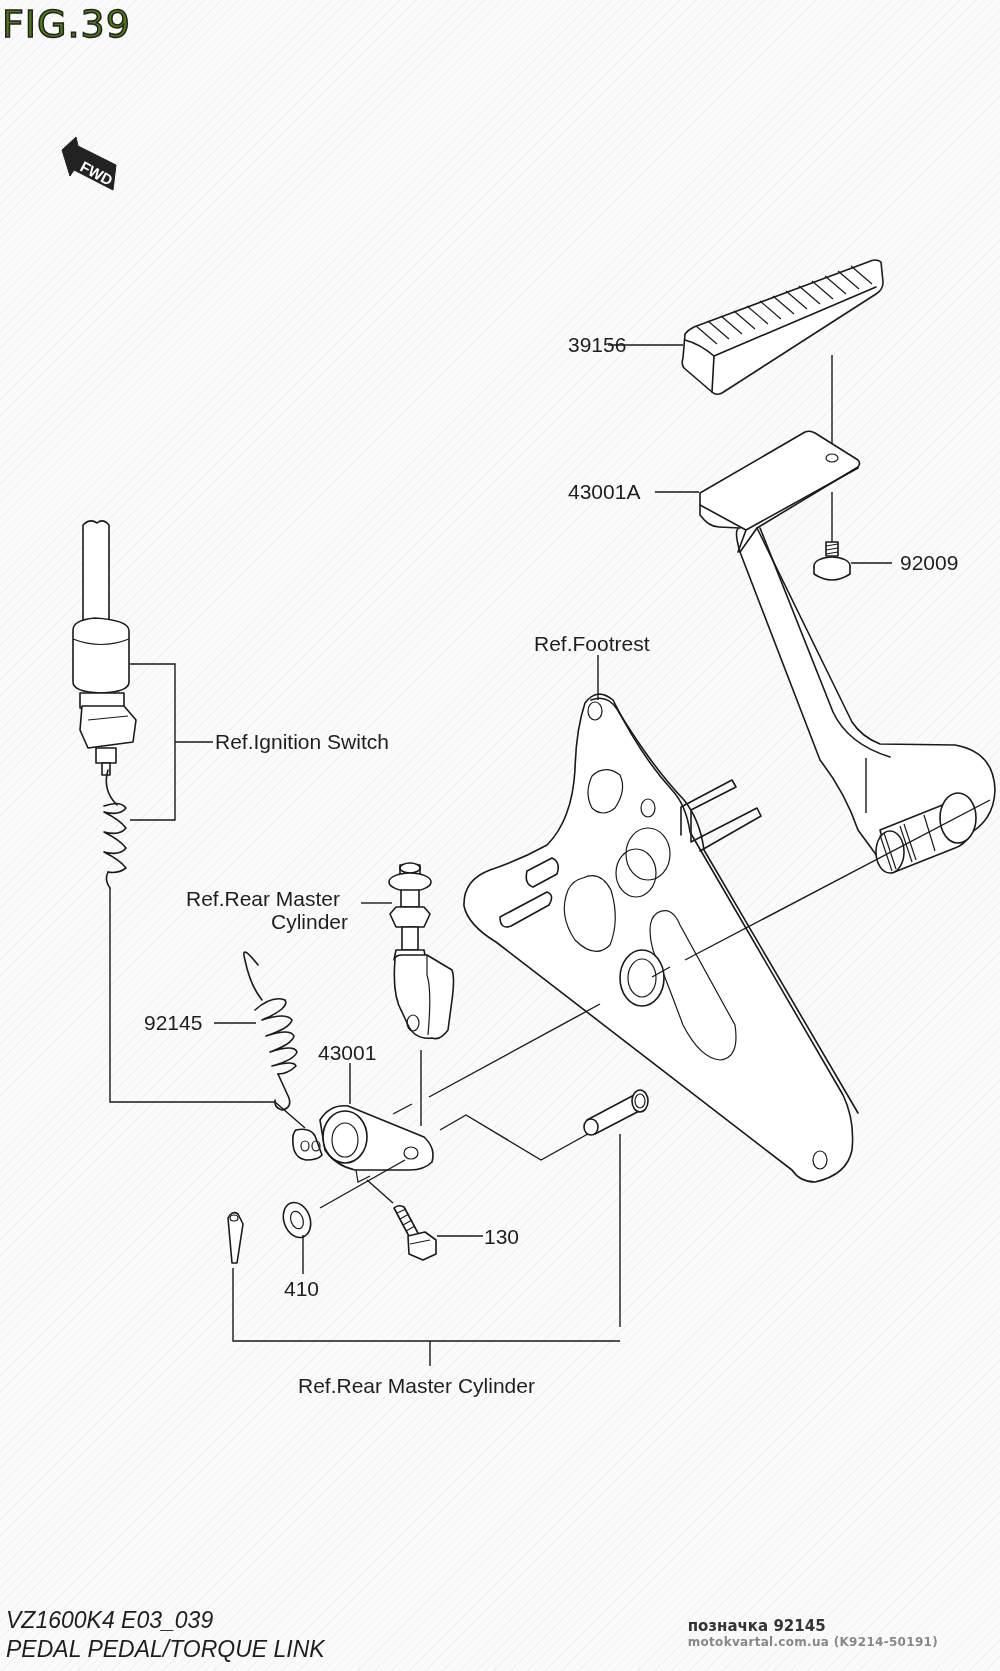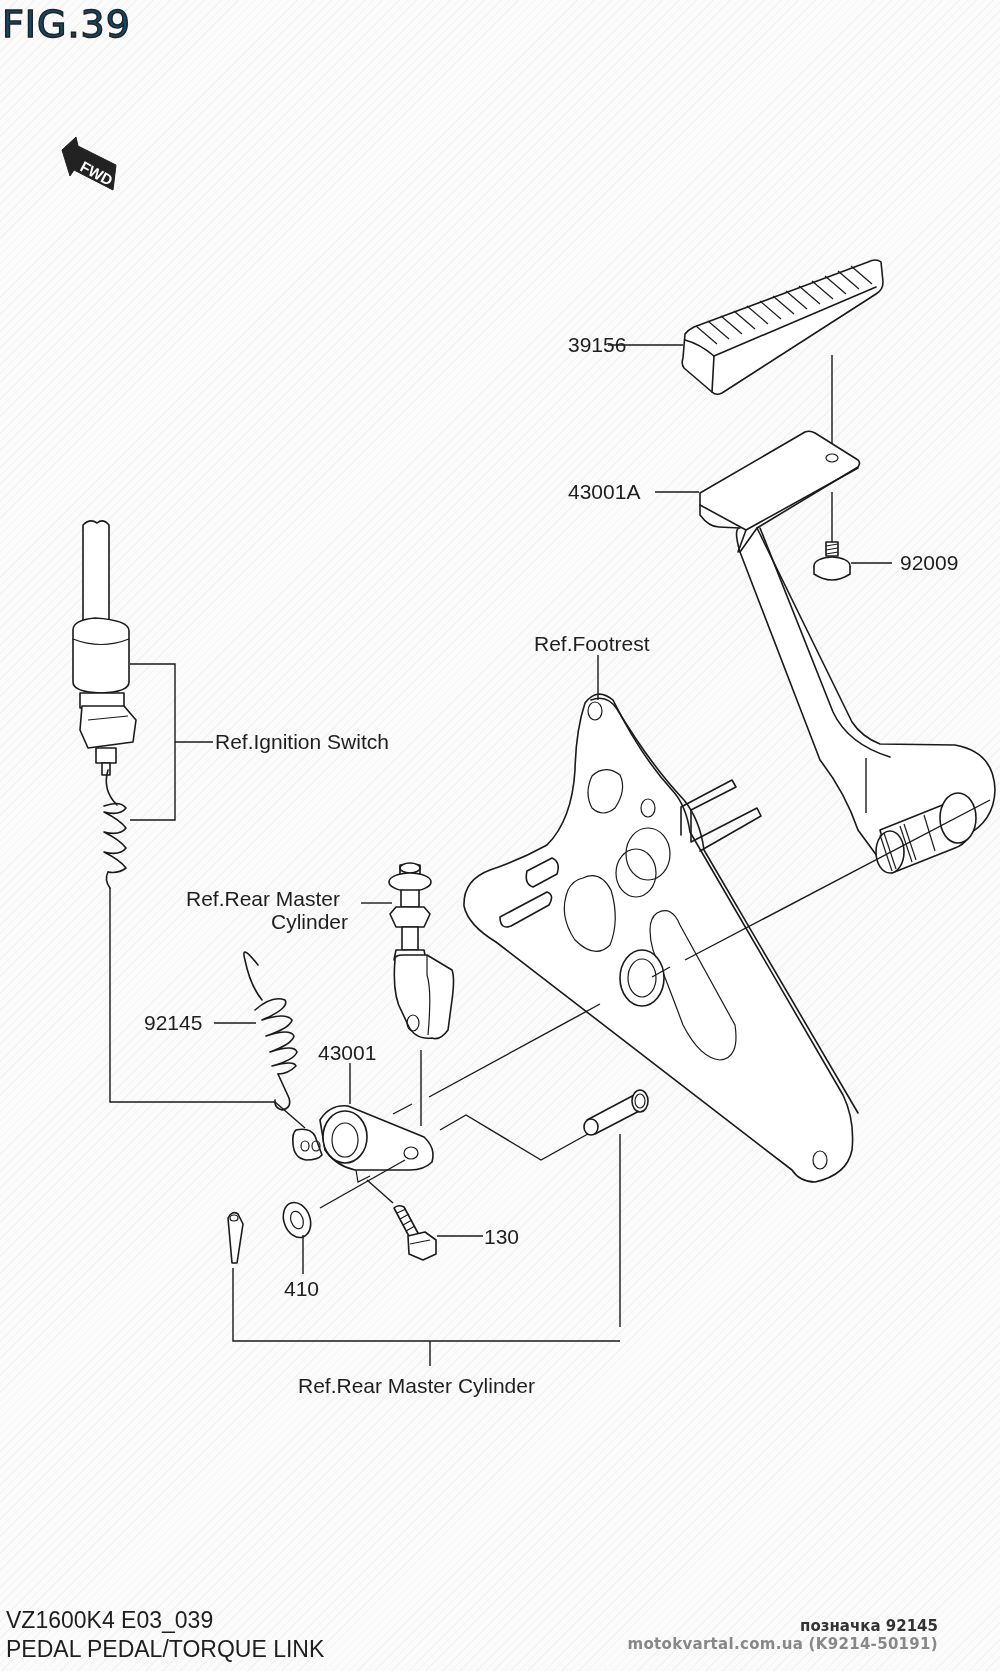--- a/index.html
+++ b/index.html
@@ -11,26 +11,26 @@
     color: #1e1e1e;
   }
   #diagram { position: absolute; left: 0; top: 0; width: 1000px; height: 1671px; }
   .ln { fill: none; stroke: #1a1a1a; stroke-width: 1.6; stroke-linejoin: round; stroke-linecap: round; }
   .thin { fill: none; stroke: #1a1a1a; stroke-width: 1.2; }
   .part { fill: #ffffff; stroke: #1a1a1a; stroke-width: 1.6; stroke-linejoin: round; }
   .lead { fill: none; stroke: #1a1a1a; stroke-width: 1.4; }
   .label { font-family: "Liberation Sans", sans-serif; font-size: 21px; fill: #1e1e1e; }
   .fig-title {
     position: absolute; left: 2px; top: 2px; font-size: 38px; letter-spacing: 1px;
-    color: #0c4a6e; -webkit-text-stroke: 1.5px #222; font-family: "DejaVu Sans", sans-serif; text-align: right;
+    color: #4d7c0f; -webkit-text-stroke: 1.5px #222; font-family: "DejaVu Sans", sans-serif; text-align: right;
   }
-  .footer-left { position: absolute; left: 6px; top: 1606px; font-size: 23px; line-height: 29px; color: #1e1e1e; }
-  .footer-right { position: absolute; right: 62px; top: 1617px; text-align: right; font-family: "DejaVu Sans", sans-serif; }
+  .footer-left { position: absolute; left: 6px; top: 1606px; font-size: 23px; line-height: 29px; color: #1e1e1e; font-style: italic; }
+  .footer-right { position: absolute; right: 62px; top: 1617px; text-align: left; font-family: "DejaVu Sans", sans-serif; }
   .footer-right .note { font-size: 15px; font-weight: bold; color: #333; }
-  .footer-right .site { font-size: 15px; font-weight: bold; color: #888; letter-spacing: 0.3px; }
+  .footer-right .site { font-size: 12px; font-weight: bold; color: #888; letter-spacing: 0.3px; }
 </style>
 </head>
 <body>
 
 <div class="fig-title">FIG.39</div>
 
 <svg id="diagram" viewBox="0 0 1000 1671" xmlns="http://www.w3.org/2000/svg">
 
   <g>
     <path d="M62,150 L76,137 L78,146 L116,165 L113,190 L74,170 L70,176 Z" fill="#222" stroke="#222" stroke-width="1"></path>

